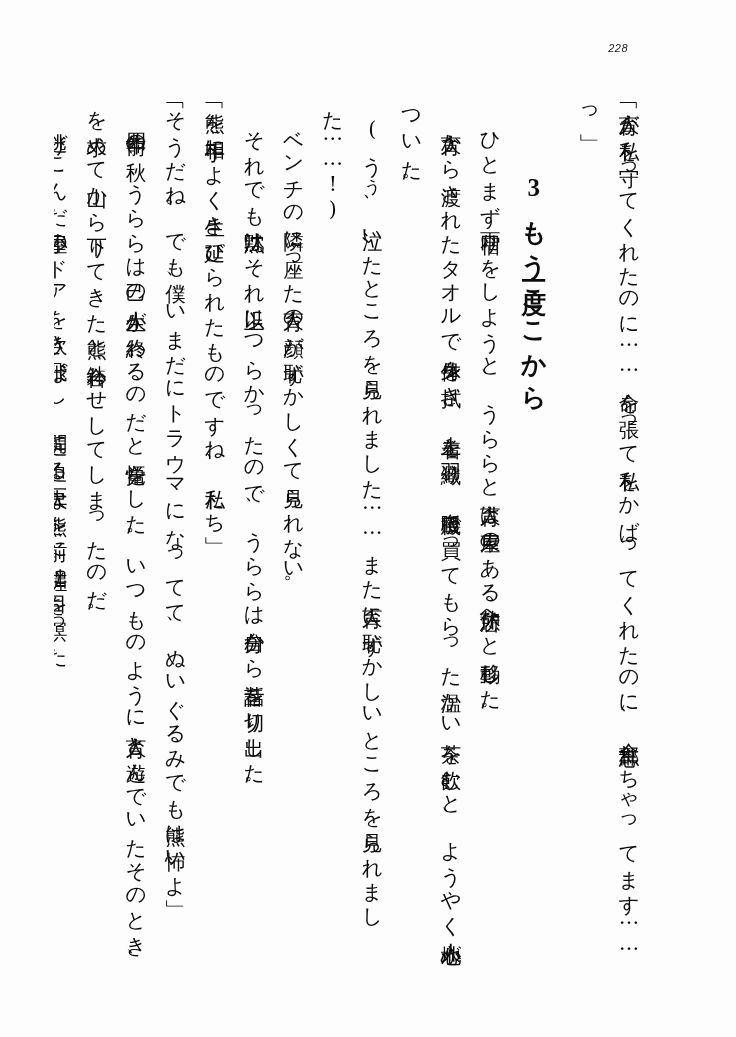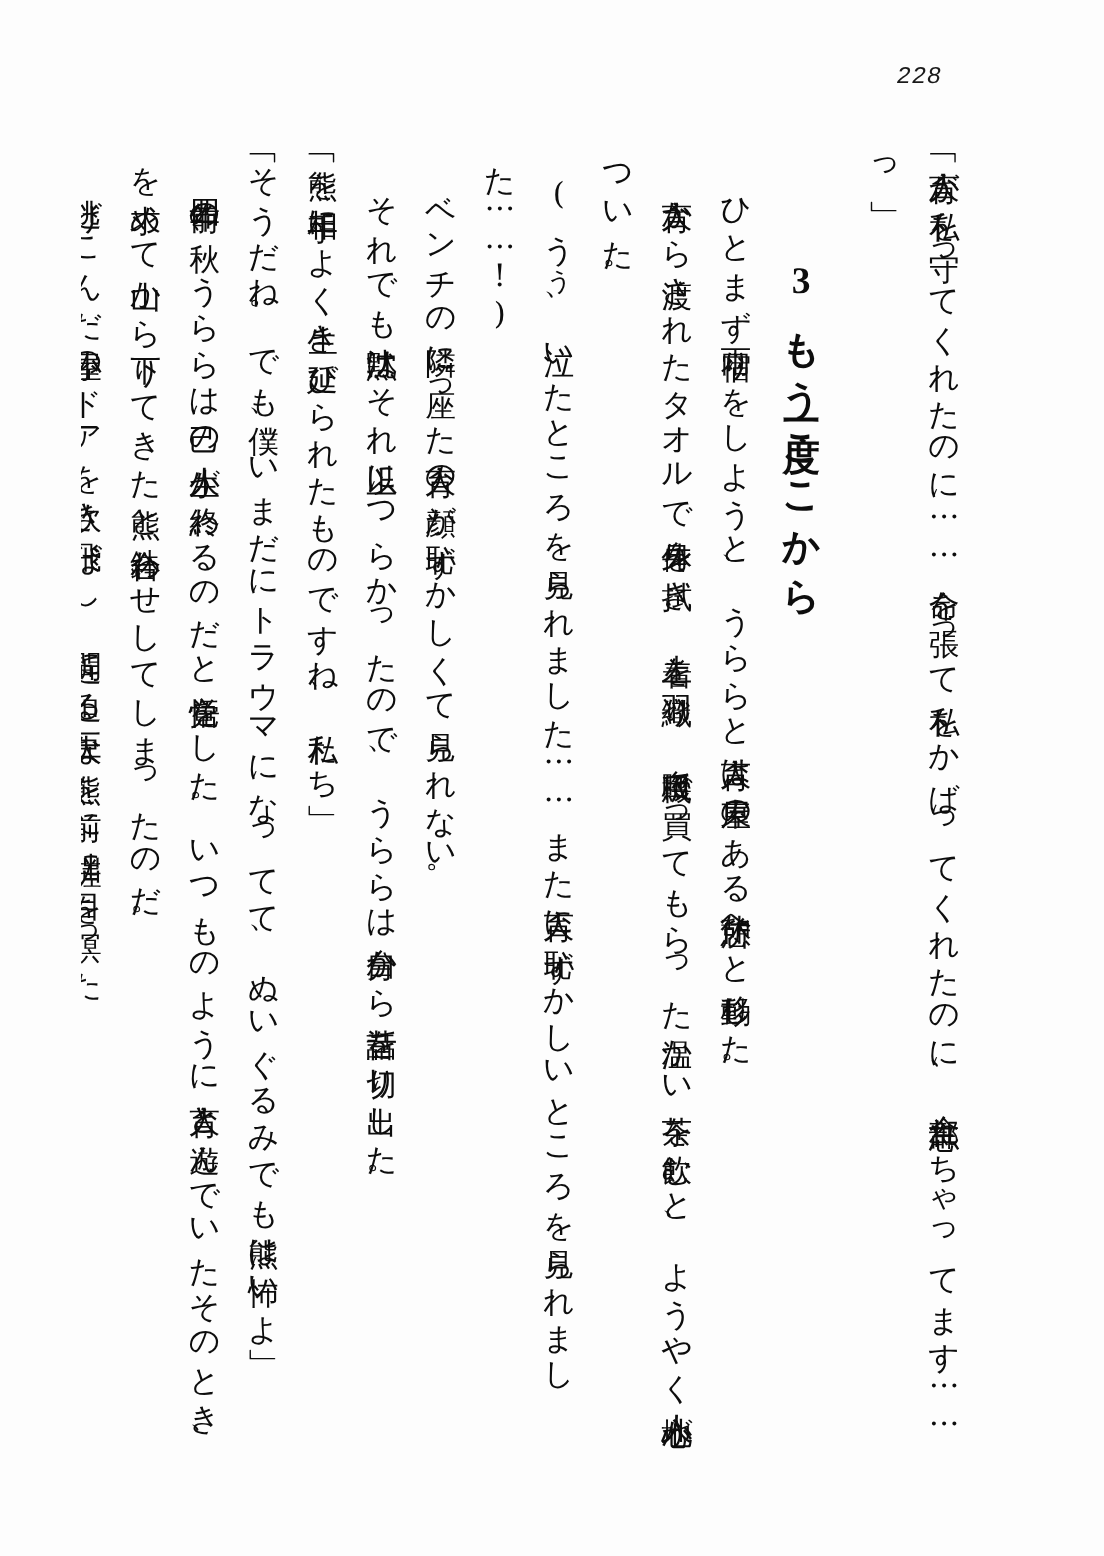--- a/index.html
+++ b/index.html
@@ -18,23 +18,23 @@
     position: relative;
     width: 736px;
     height: 1037px;
     background: #fdfdfd;
     box-sizing: border-box;
   }
   .page-number {
     position: absolute;
     top: 42px;
     right: 108px;
-    font-size: 16px;
+    font-size: 11px;
     font-style: italic;
-    font-family: Liberation Mono, monospace;
+    font-family: Liberation Sans, sans-serif;
     color: #1a1a1a;
     letter-spacing: 0.5px;
     text-align: right;
   }
   .text-block {
     position: absolute;
     top: 96px;
     right: 88px;
     left: 54px;
     bottom: 58px;

